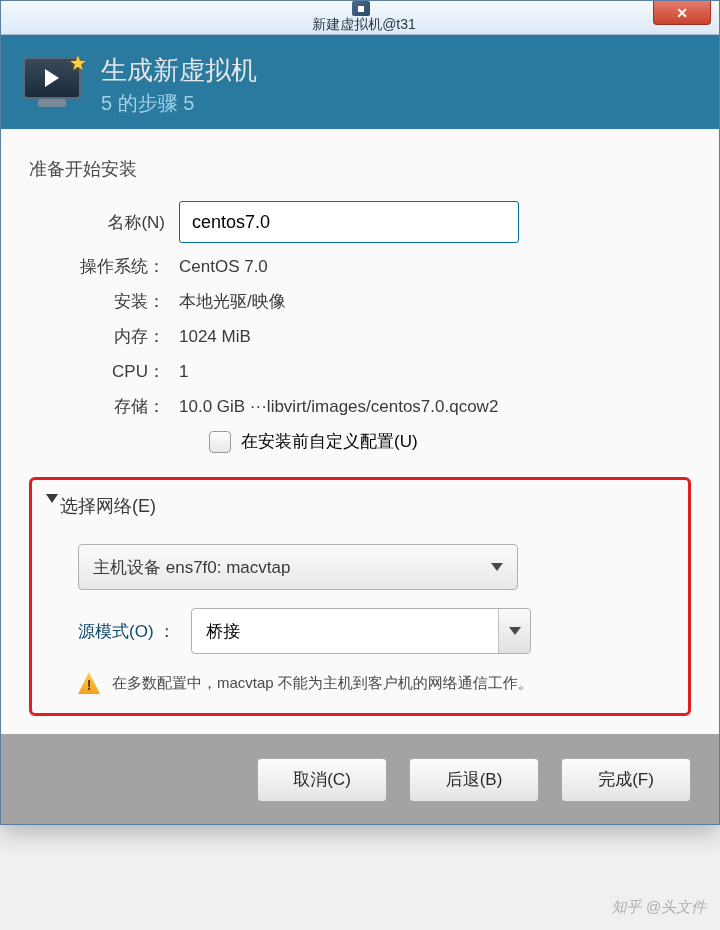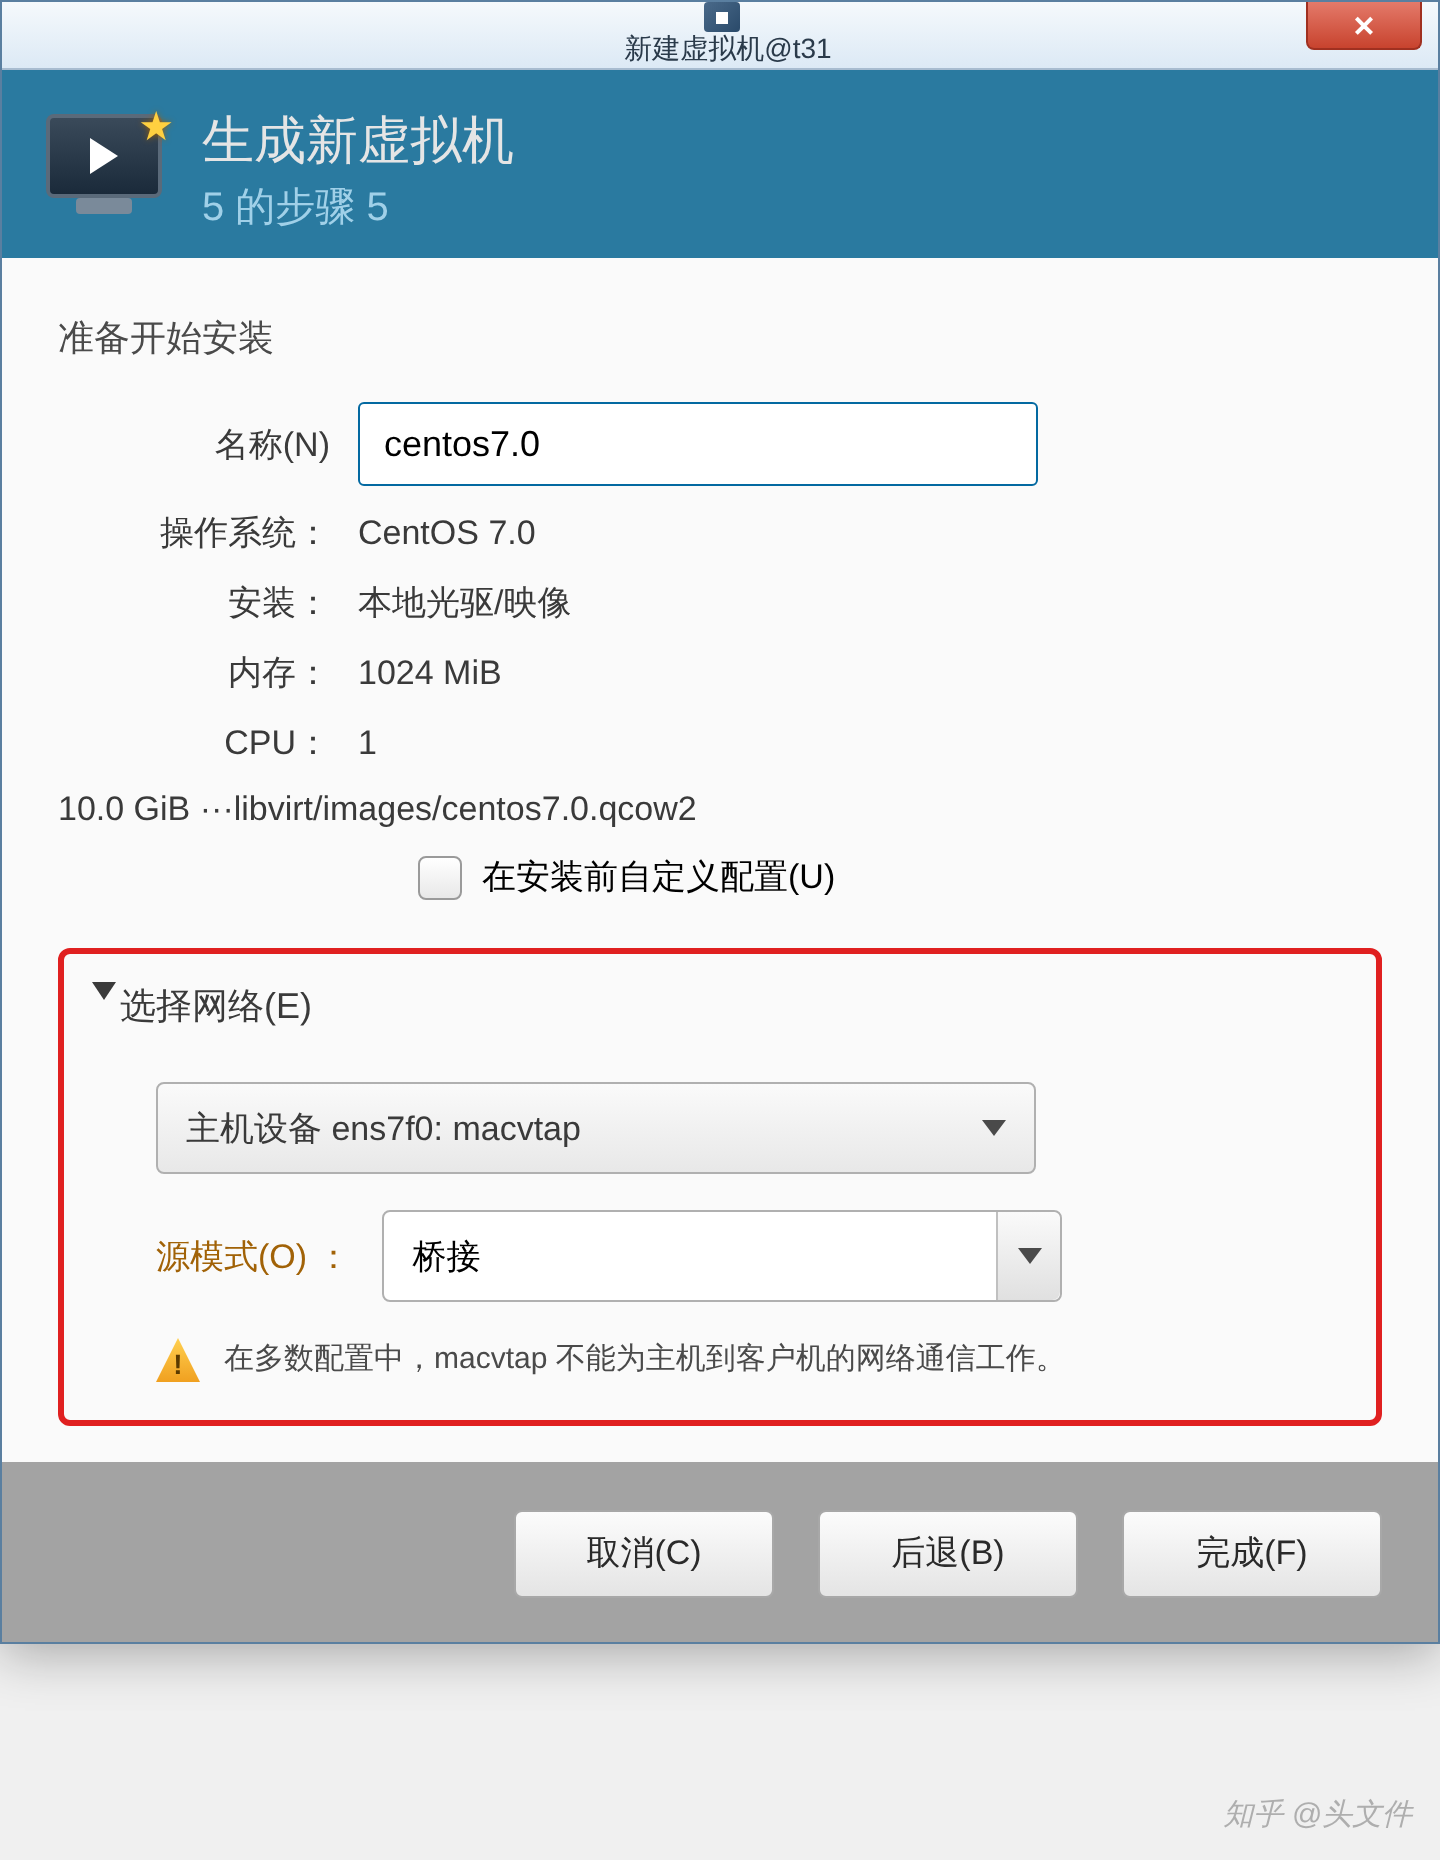--- a/index.html
+++ b/index.html
@@ -140,21 +140,21 @@
       border: 1px solid #b0b0b0;
       border-radius: 4px;
       display: flex; align-items: center; justify-content: space-between;
       padding: 0 14px;
       font-size: 17px; color:#3a3a3a;
       cursor: pointer;
       margin-bottom: 18px;
     }
     .net-select .chev, .mode-select .chev { width:0; height:0; border-top:8px solid #4a4a4a; border-left:6px solid transparent; border-right:6px solid transparent; }
     .mode-row { display:flex; align-items:center; margin-left: 32px; }
-    .mode-label { font-size: 17px; margin-right: 16px; color:#a16207; }
+    .mode-label { font-size: 17px; margin-right: 16px; color:#0c4a6e; }
     .mode-select {
       flex: 1;
       max-width: 340px;
       height: 46px;
       border: 1px solid #b0b0b0;
       border-radius: 4px;
       background: #fff;
       display: flex; align-items: center; justify-content: space-between;
       padding: 0 14px; font-size: 17px; cursor:pointer;
     }
@@ -243,20 +243,21 @@
     </div>
     <div class="form-row">
       <div class="form-label">内存：</div>
       <div class="form-value">1024 MiB</div>
     </div>
     <div class="form-row">
       <div class="form-label">CPU：</div>
       <div class="form-value">1</div>
     </div>
     <div class="form-row">
+      <div class="form-label">存储：</div>
       <div class="form-value">10.0 GiB ···libvirt/images/centos7.0.qcow2</div>
     </div>
 
     <div class="checkbox-row">
       <div class="chk"></div>
       <div style="font-size:17px;">在安装前自定义配置(U)</div>
     </div>
 
     <div class="red-frame">
       <div class="expand-header">

